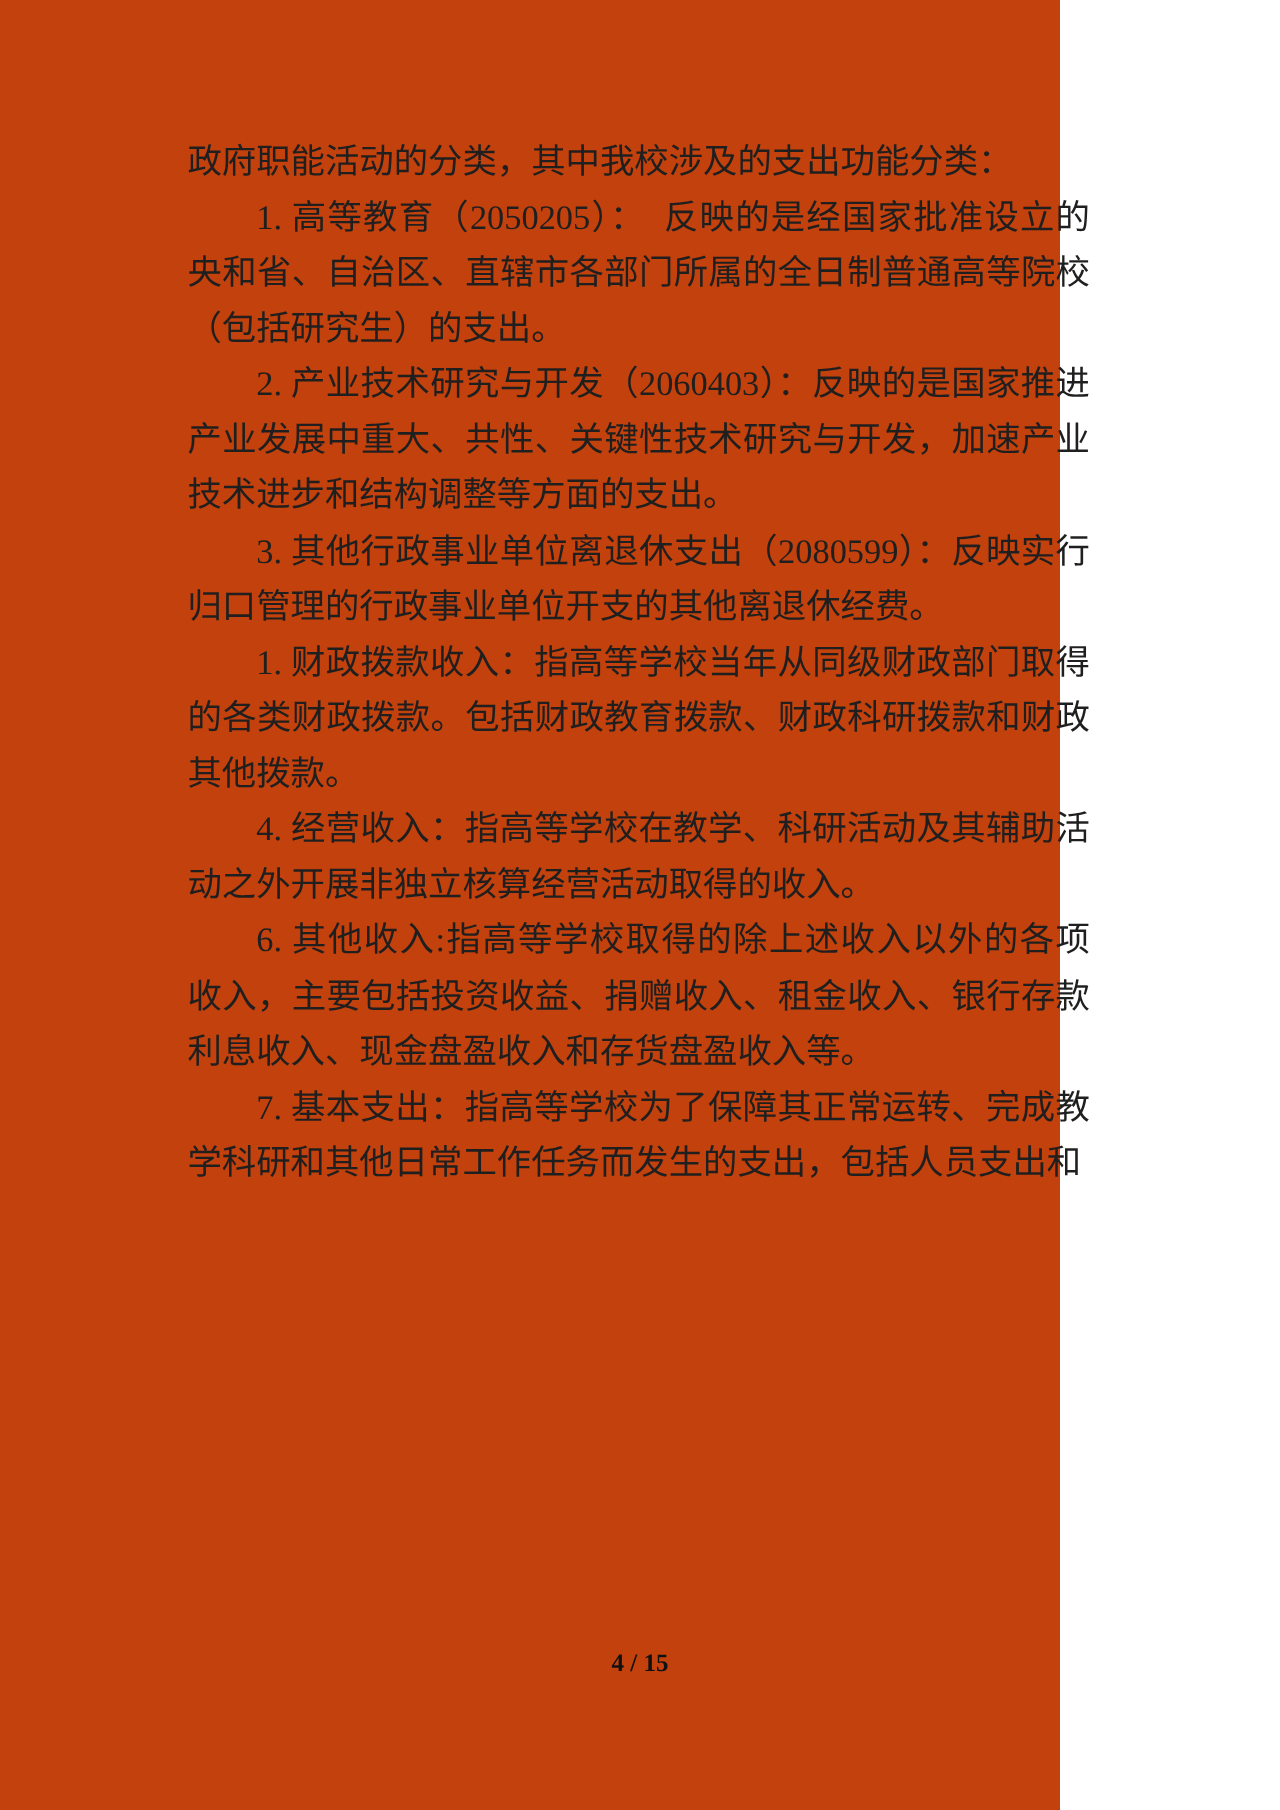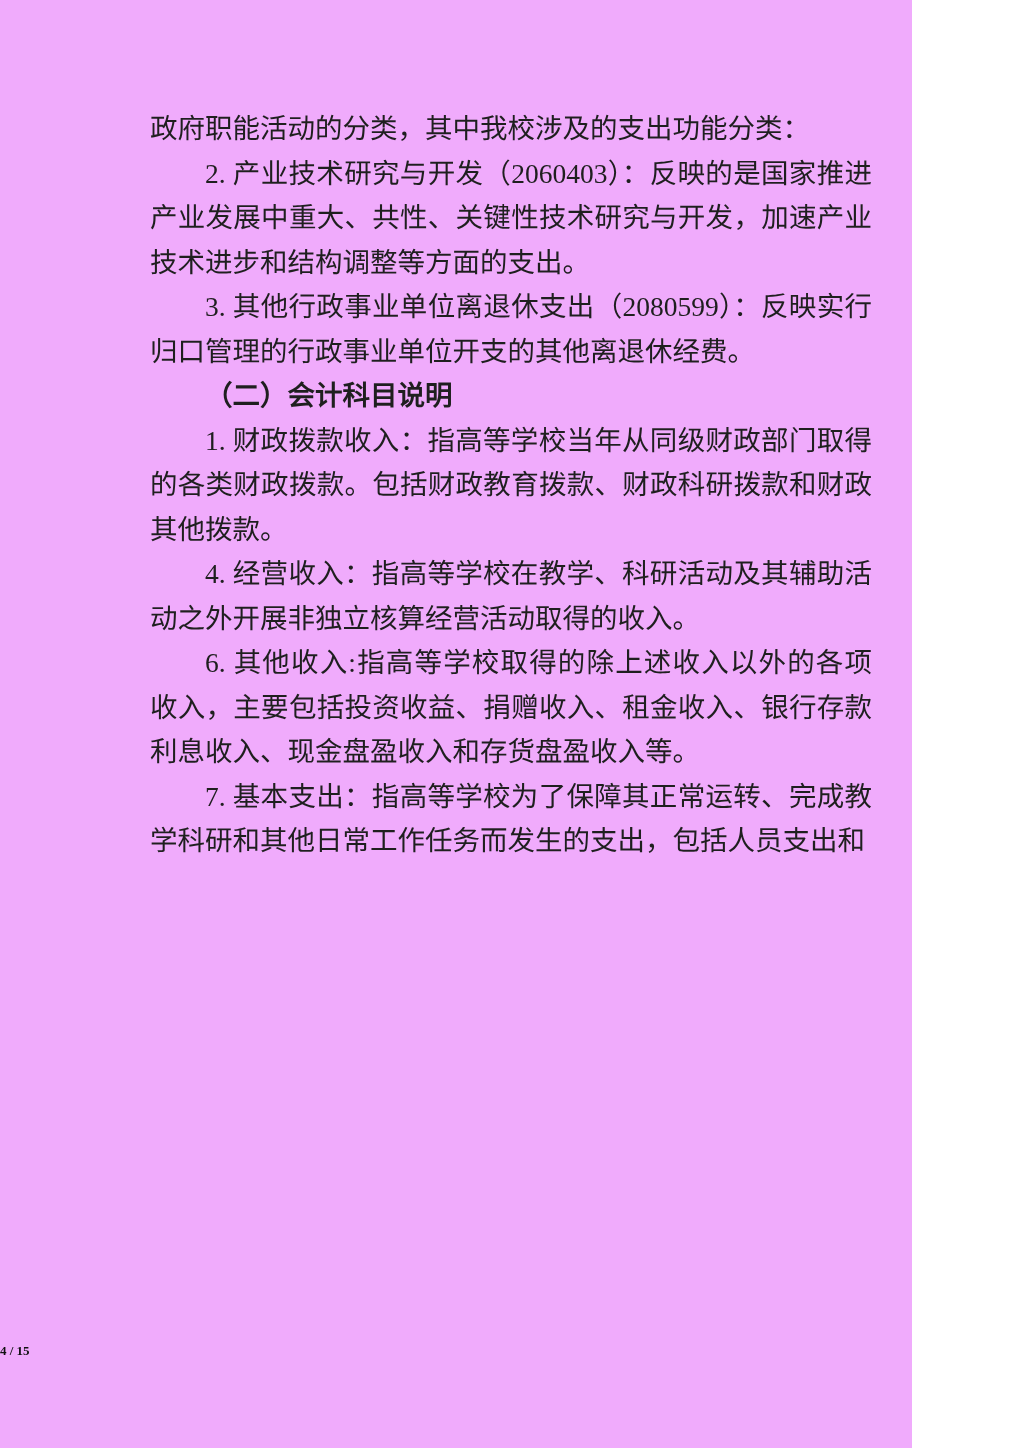--- a/index.html
+++ b/index.html
@@ -12,23 +12,23 @@
     background: #ffffff;
     position: relative;
     font-family: "Liberation Serif", "DejaVu Serif", serif;
     color: #1f1f1f;
     overflow: hidden;
   }
   .page {
     position: absolute;
     left: 0;
     top: 0;
-    width: 912px;
+    width: 848px;
     height: 1448px;
-    background: #f0abfc;
+    background: #c2410c;
   }
   .doc {
     position: absolute;
     left: 150px;
     top: 107px;
     width: 722px;
   }
   .para {
     margin: 0;
     font-size: 27.5px;
@@ -42,34 +42,34 @@
     text-indent: 0;
   }
   .para.heading {
     font-weight: bold;
   }
   .footer {
     position: absolute;
     left: 0;
     top: 1320px;
     width: 1024px;
-    font-size: 13px;
+    text-align: center;
+    font-size: 20px;
     font-weight: bold;
     color: #111;
-    margin-top: 23px;
   }
 </style>
 </head>
 <body>
 
 <div class="page">
   <div class="doc">
     <p class="para no-indent">政府职能活动的分类，其中我校涉及的支出功能分类：</p>
+    <p class="para">1. 高等教育（2050205）：　反映的是经国家批准设立的央和省、自治区、直辖市各部门所属的全日制普通高等院校（包括研究生）的支出。</p>
     <p class="para">2. 产业技术研究与开发（2060403）：反映的是国家推进产业发展中重大、共性、关键性技术研究与开发，加速产业技术进步和结构调整等方面的支出。</p>
     <p class="para">3. 其他行政事业单位离退休支出（2080599）：反映实行归口管理的行政事业单位开支的其他离退休经费。</p>
-    <p class="para heading">（二）会计科目说明</p>
     <p class="para">1. 财政拨款收入：指高等学校当年从同级财政部门取得的各类财政拨款。包括财政教育拨款、财政科研拨款和财政其他拨款。</p>
     <p class="para">4. 经营收入：指高等学校在教学、科研活动及其辅助活动之外开展非独立核算经营活动取得的收入。</p>
     <p class="para">6. 其他收入:指高等学校取得的除上述收入以外的各项收入，主要包括投资收益、捐赠收入、租金收入、银行存款利息收入、现金盘盈收入和存货盘盈收入等。</p>
     <p class="para">7. 基本支出：指高等学校为了保障其正常运转、完成教学科研和其他日常工作任务而发生的支出，包括人员支出和</p>
   </div>
   <div class="footer">4 / 15</div>
 </div>
 
 </body></html>

